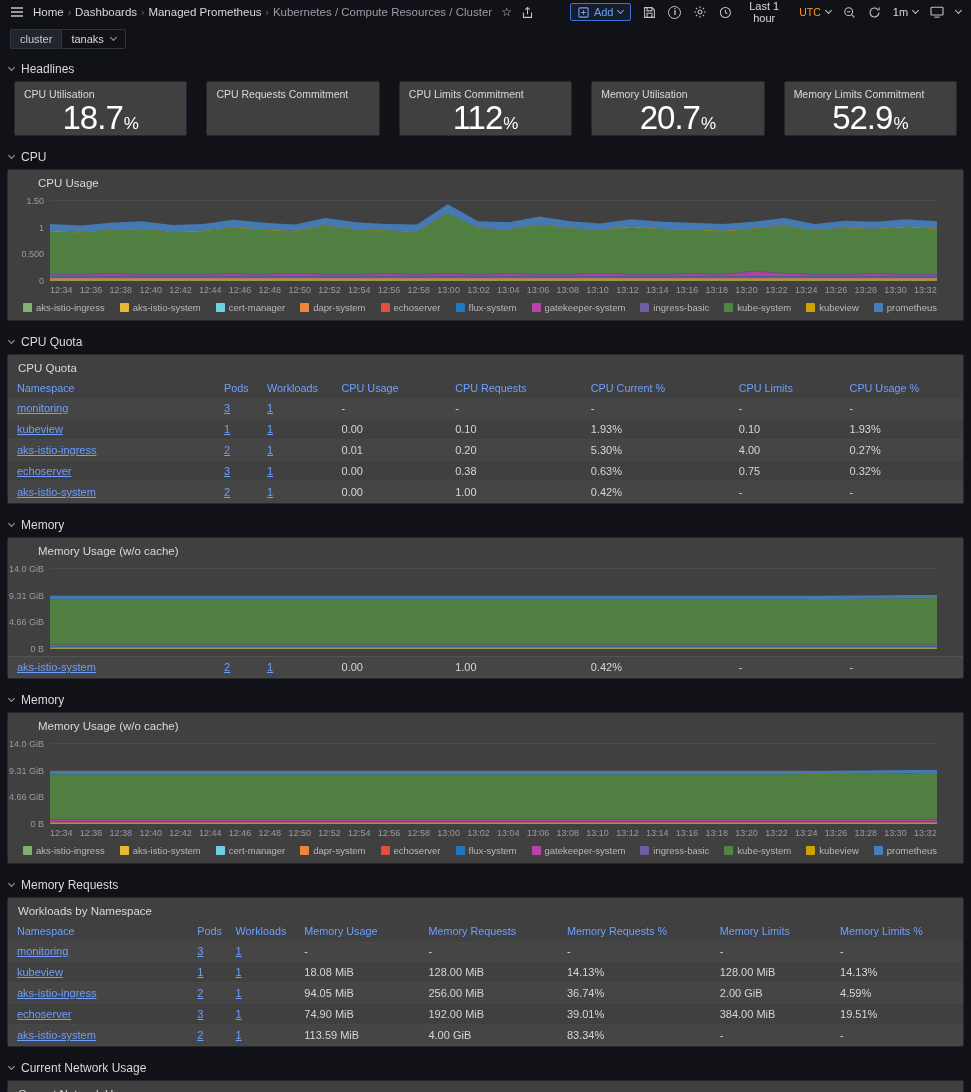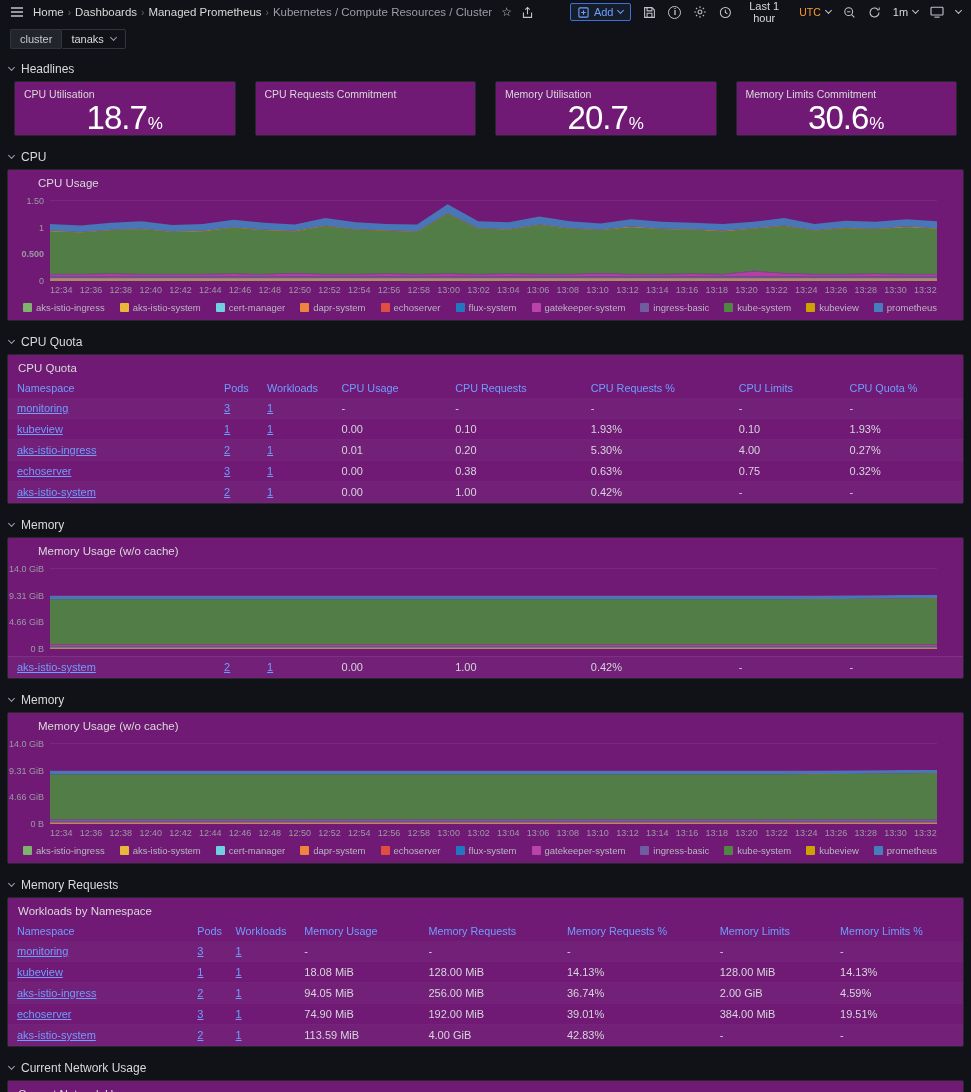--- a/index.html
+++ b/index.html
@@ -41,21 +41,21 @@
   .chip-label.blue { color:#6e9fff; }
   .chip-label.plain { color:#c7c8cd; }
   .chip-value { display:flex; align-items:center; gap:7px; background:#111217;
     border:1px solid #31343b; border-radius:0 2px 2px 2px; padding:3px 9px;
     color:#d8d9da; font-size:11px; font-family:inherit; cursor:pointer; }
   .chip-value .chev { color:#9d9da8; }
   
   .section-header { display:flex; align-items:center; gap:7px; padding:6px 9px 5px;
     font-size:12px; color:#d8d9da; cursor:pointer; }
   .section-header .chev { color:#9d9da8; }
-  .panel { background:#701a75; border:1px solid #26282e; border-radius:2px; margin:0 7px; }
+  .panel { background:#404040; border:1px solid #26282e; border-radius:2px; margin:0 7px; }
   .panel-title { font-size:11.5px; color:#d8d9da; padding:7px 10px 3px; }
   .panel-title.indent { padding-left:30px; }
   .mb { margin-bottom:8px; }
   
   .stats-row { display:flex; gap:5px; margin:0 7px 8px; }
   .stat-panel { flex:1; height:55px; padding:6px 4px 4px; }
   .stat-title { font-size:10.5px; color:#d8d9da; padding:0 0 0 5px; white-space:nowrap; overflow:hidden; }
   .stat-value { text-align:center; color:#ffffff; font-size:33px; font-weight:500;
     line-height:1; margin-top:1px; letter-spacing:-1px; }
   .stat-value .unit { font-size:17px; font-weight:400; letter-spacing:0; margin-left:1px; }
@@ -188,40 +188,44 @@
 </div>
 <div class="stats-row">
   <div class="panel stat-panel">
     <div class="stat-title">CPU Utilisation</div>
     <div class="stat-value"><span>18.7</span><span class="unit">%</span></div>
   </div>
   <div class="panel stat-panel">
     <div class="stat-title">CPU Requests Commitment</div>
   </div>
   <div class="panel stat-panel">
+    <div class="stat-title">CPU Limits Commitment</div>
+    <div class="stat-value"><span>112</span><span class="unit">%</span></div>
+  </div>
+  <div class="panel stat-panel">
     <div class="stat-title">Memory Utilisation</div>
     <div class="stat-value"><span>20.7</span><span class="unit">%</span></div>
   </div>
   <div class="panel stat-panel">
     <div class="stat-title">Memory Limits Commitment</div>
-    <div class="stat-value"><span>30.6</span><span class="unit">%</span></div>
+    <div class="stat-value"><span>52.9</span><span class="unit">%</span></div>
   </div>
 </div>
 
 <div class="section-header">
   <i class="chev"></i>
   <span>CPU</span>
 </div>
 <div class="panel mb">
   <div class="panel-title indent">CPU Usage</div>
   <div class="chart">
       <div class="chart-area" style="height: 80px;">
         <div class="ylab">
           <span class="ytick" style="bottom: 0%;">0</span>
-          <span class="ytick" style="bottom: 33.3333%; font-weight: bold;">0.500</span>
+          <span class="ytick" style="bottom: 33.3333%;">0.500</span>
           <span class="ytick" style="bottom: 66.6667%;">1</span>
           <span class="ytick" style="bottom: 100%;">1.50</span>
         </div>
         <div class="plot">
           <div class="gridline" style="bottom: 0%;"></div>
           <div class="gridline" style="bottom: 33.3333%;"></div>
           <div class="gridline" style="bottom: 66.6667%;"></div>
           <div class="gridline" style="bottom: 100%;"></div>
           <div style="position: absolute; inset: 0px;">
             <svg viewBox="0 0 1000 100" preserveAspectRatio="none">
@@ -339,23 +343,23 @@
           <col style="width: 11.6%;">
           <col style="width: 12.5%;">
         </colgroup>
         <thead>
           <tr>
             <th>Namespace</th>
             <th>Pods</th>
             <th>Workloads</th>
             <th>CPU Usage</th>
             <th>CPU Requests</th>
-            <th>CPU Requests %</th>
+            <th>CPU Current %</th>
             <th>CPU Limits</th>
-            <th>CPU Quota %</th>
+            <th>CPU Usage %</th>
           </tr>
         </thead>
         <tbody>
           <tr>
             <td><span class="cell-link">monitoring</span></td>
             <td><span class="cell-link">3</span></td>
             <td><span class="cell-link">1</span></td>
             <td>-</td>
             <td>-</td>
             <td>-</td>
@@ -659,21 +663,21 @@
             <td>39.01%</td>
             <td>384.00 MiB</td>
             <td>19.51%</td>
           </tr>
           <tr>
             <td><span class="cell-link">aks-istio-system</span></td>
             <td><span class="cell-link">2</span></td>
             <td><span class="cell-link">1</span></td>
             <td>113.59 MiB</td>
             <td>4.00 GiB</td>
-            <td>42.83%</td>
+            <td>83.34%</td>
             <td>-</td>
             <td>-</td>
           </tr>
         </tbody>
       </table>
     </div>
 </div>
 
 <div class="section-header">
   <i class="chev"></i>

